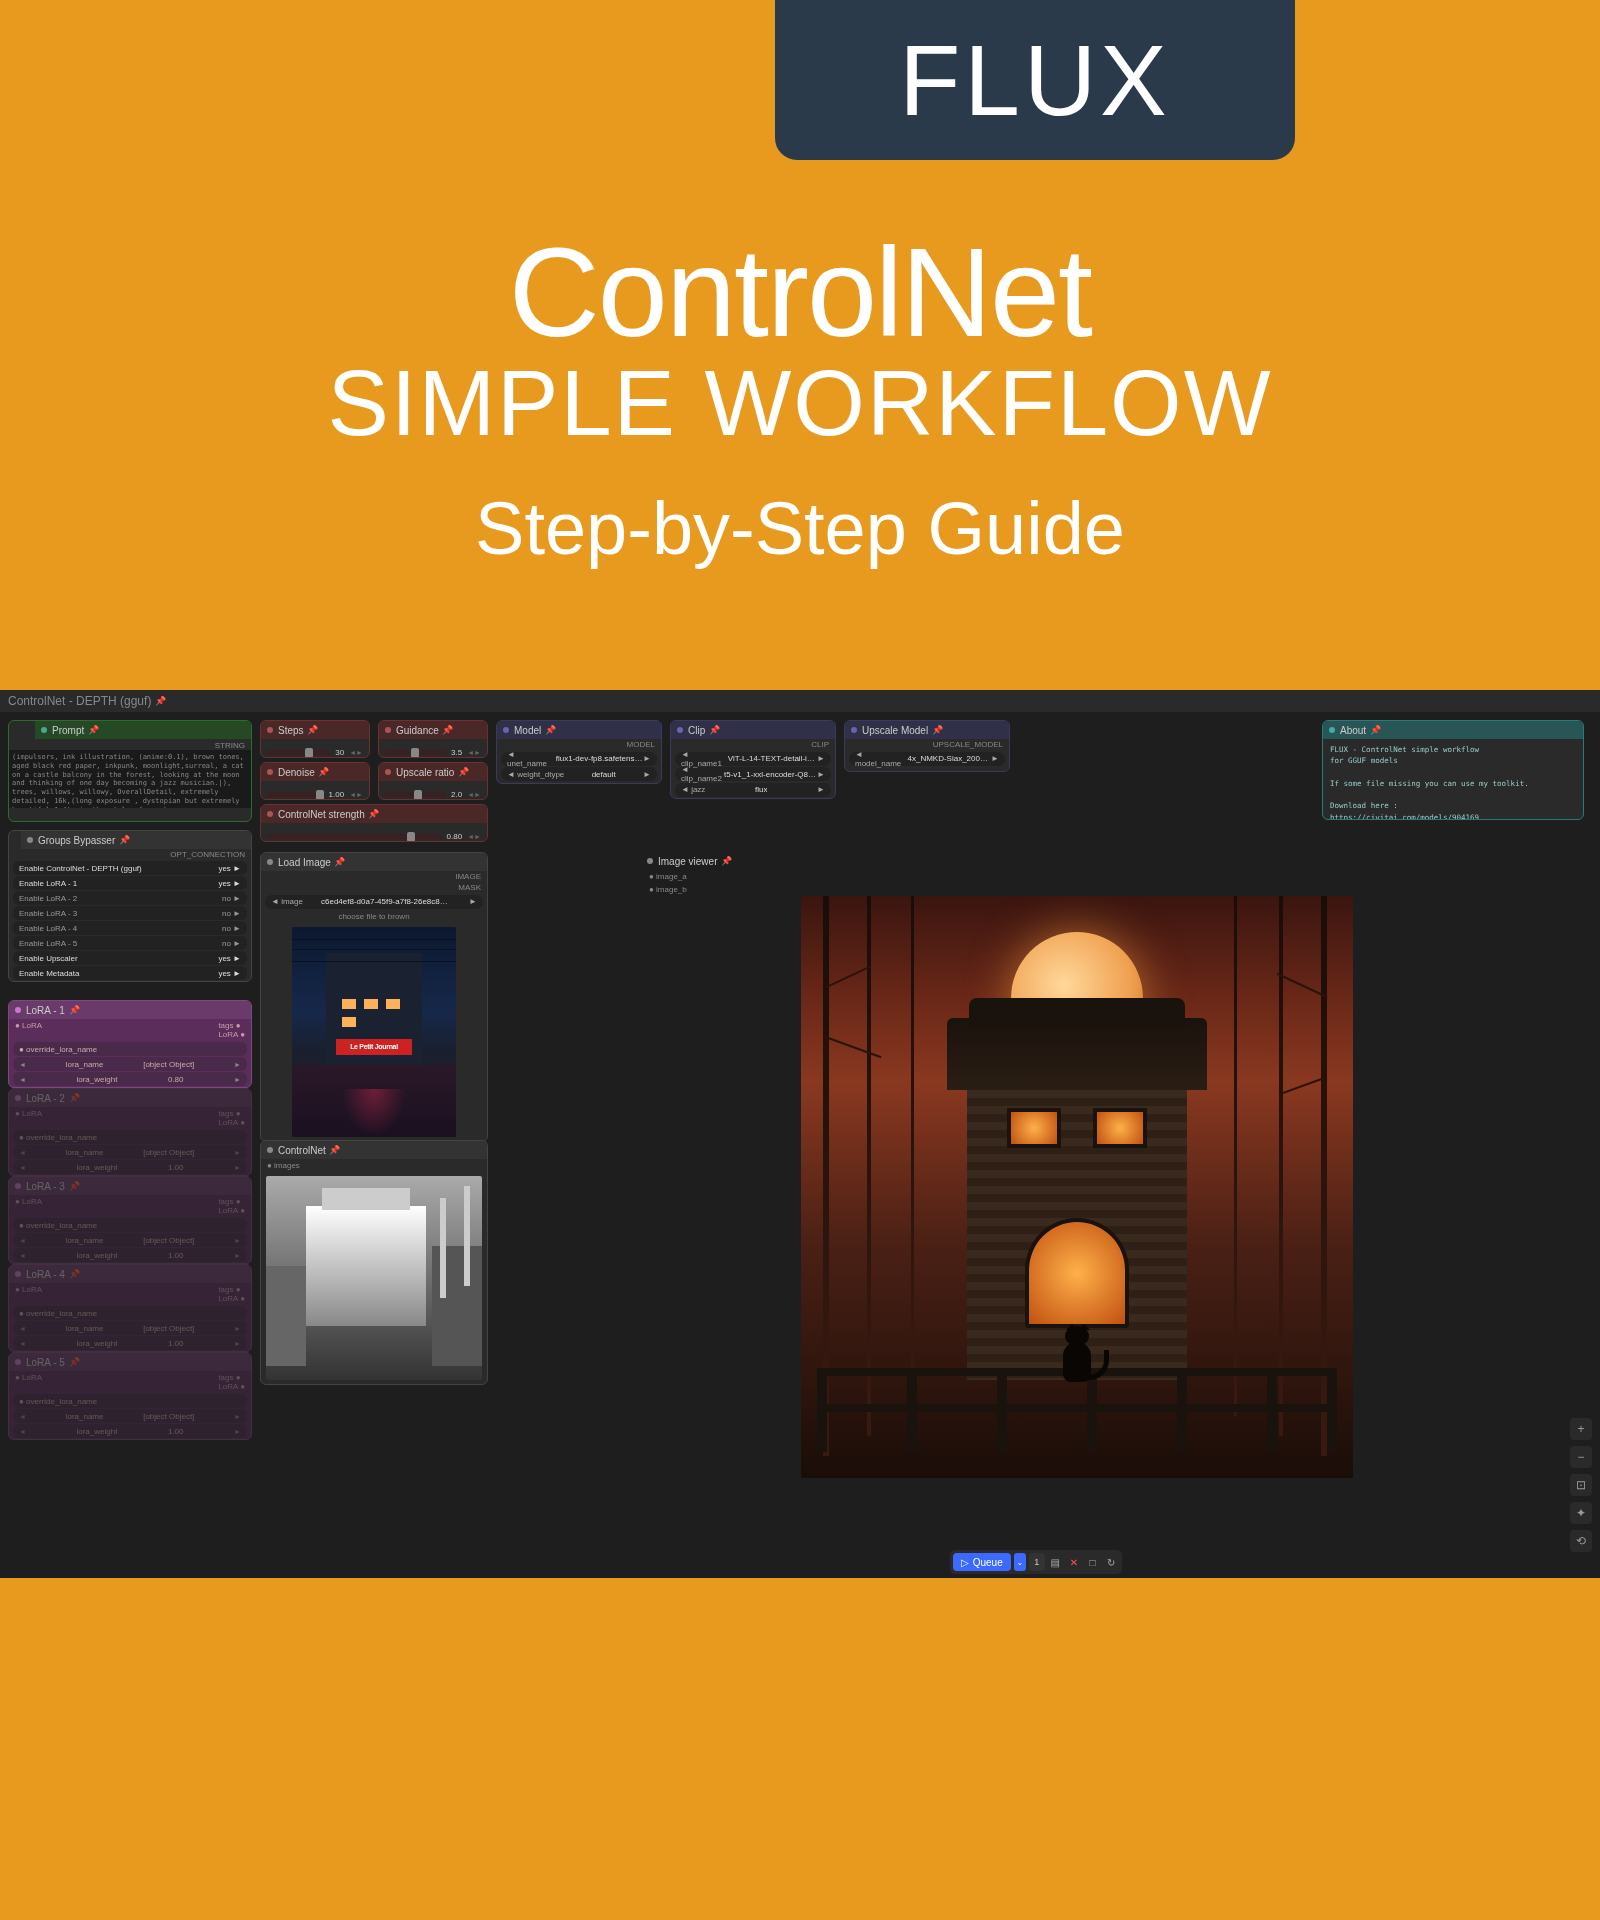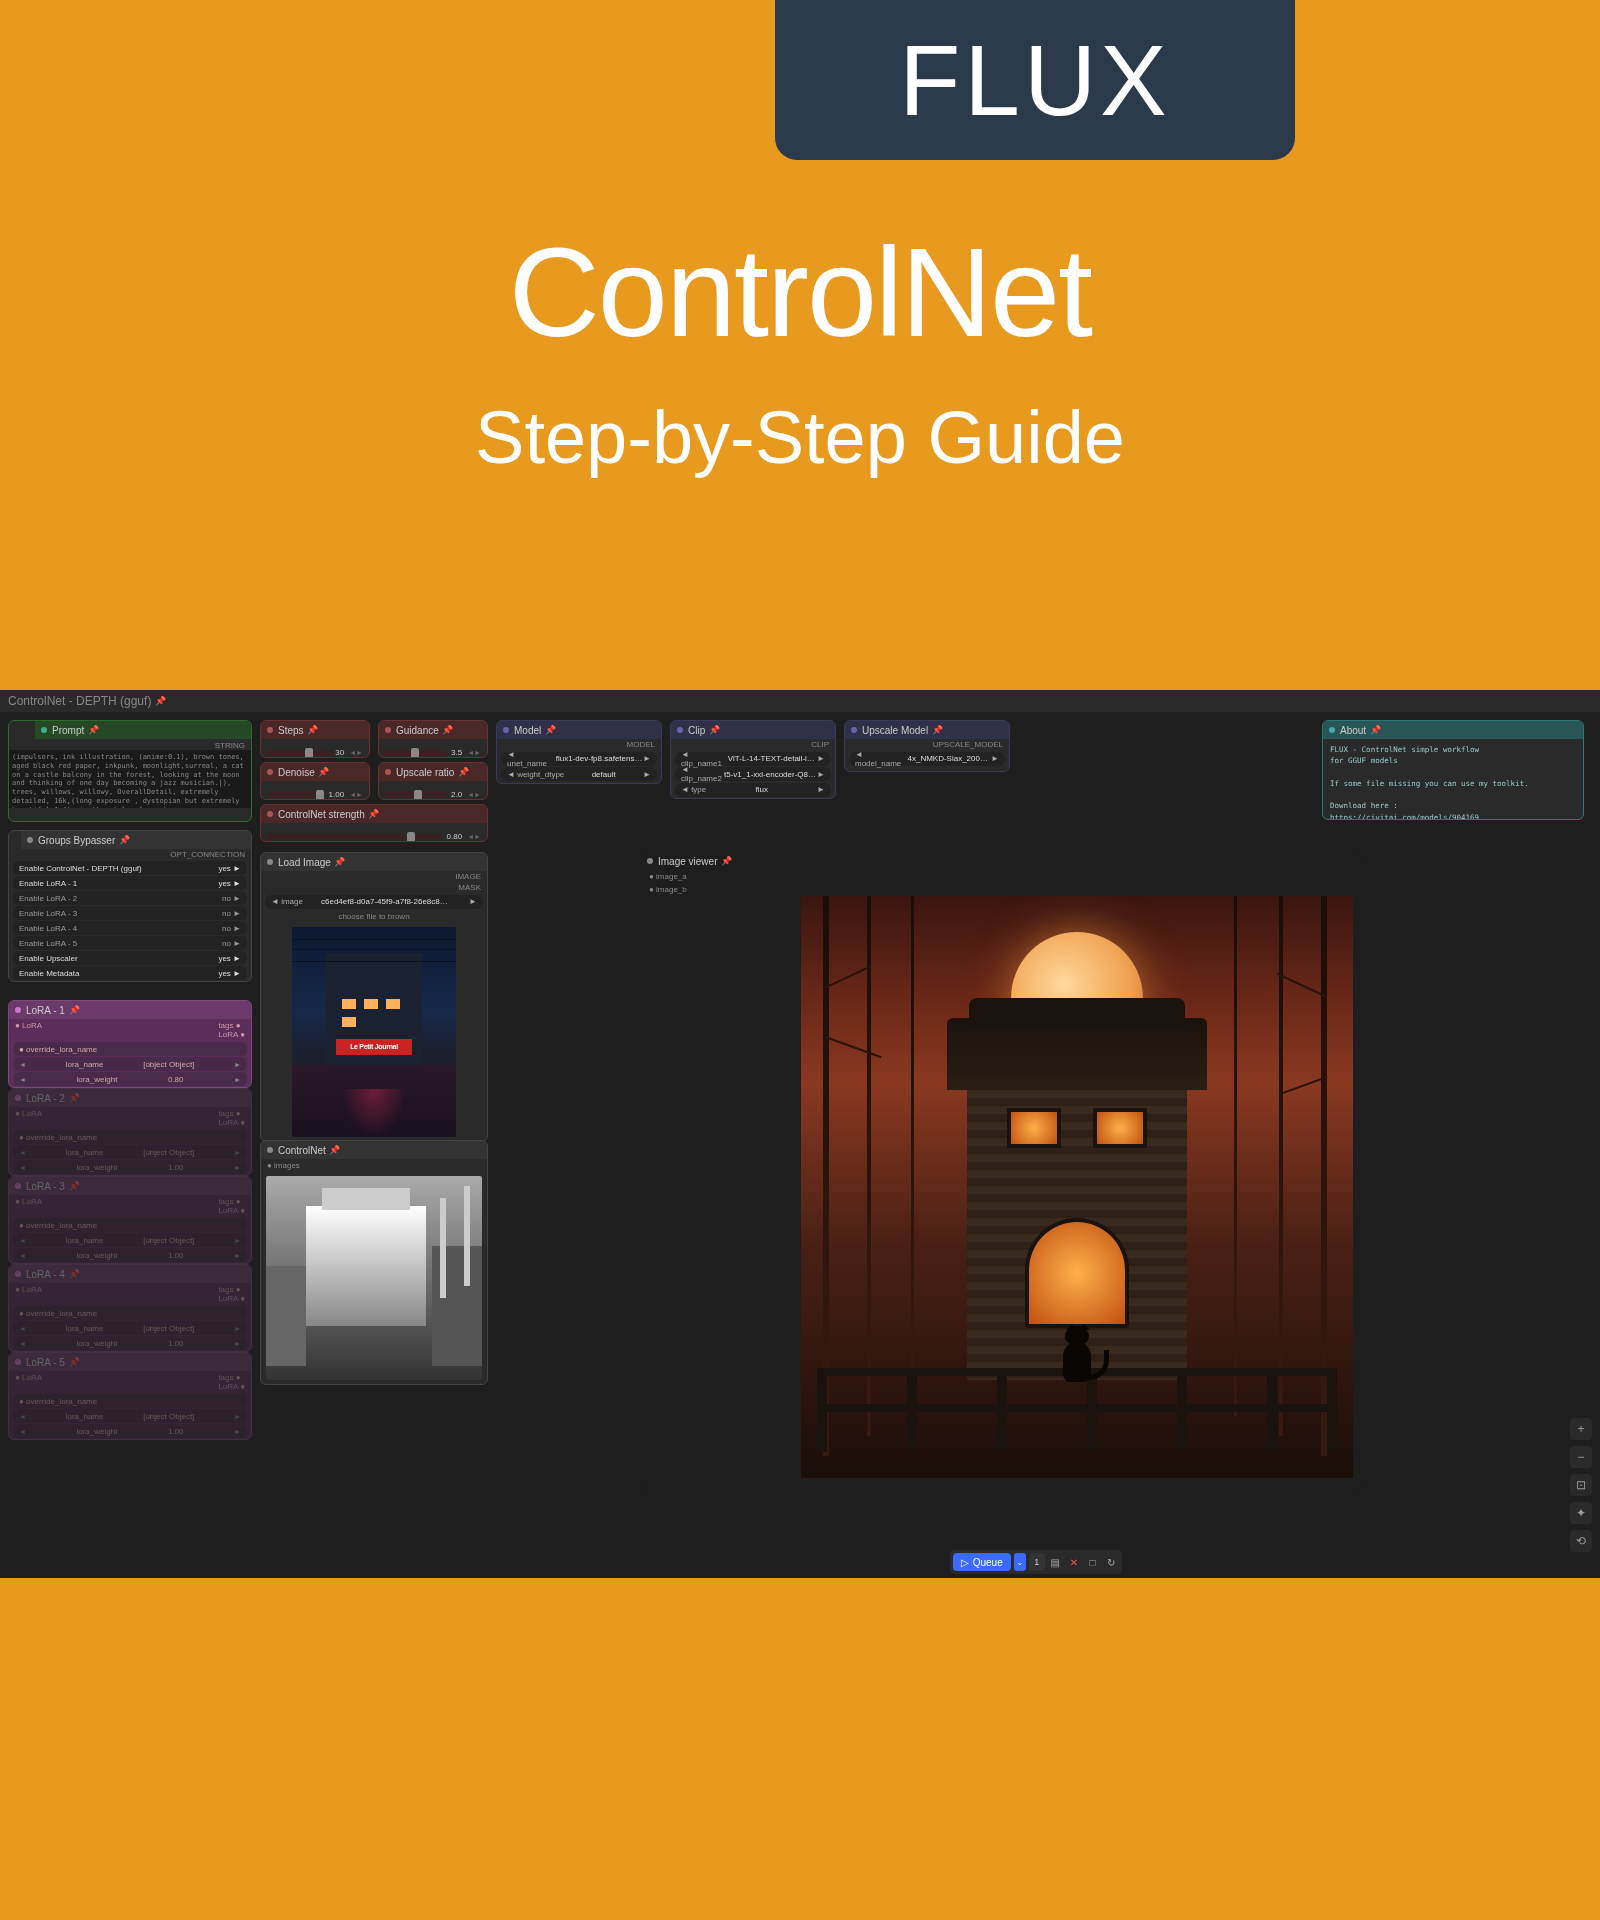--- a/index.html
+++ b/index.html
@@ -135,20 +135,21 @@
 .branch { position:absolute; height:2px; background:#2a130c; }
 </style>
 </head>
 <body>
 
 <div class="page">
   <div class="flux-badge">FLUX</div>
 
   <div class="main-title">
     <div class="t1">ControlNet</div>
+    <div class="t2">SIMPLE WORKFLOW</div>
     <div class="t3">Step-by-Step Guide</div>
   </div>
 
   <div class="app">
     <div class="app-header">
       <span>ControlNet - DEPTH (gguf)</span>
       <span class="pin">📌</span>
     </div>
 
     <div class="canvas">
@@ -448,21 +449,21 @@
               <span>◄ clip_name1</span>
               <span class="fval" style="max-width:96px;overflow:hidden;text-overflow:ellipsis;white-space:nowrap">ViT-L-14-TEXT-detail-impro</span>
               <span>►</span>
             </div>
             <div class="field-row">
               <span>◄ clip_name2</span>
               <span class="fval" style="max-width:96px;overflow:hidden;text-overflow:ellipsis;white-space:nowrap">t5-v1_1-xxl-encoder-Q8_0.gguf</span>
               <span>►</span>
             </div>
             <div class="field-row">
-              <span>◄ type</span>
+              <span>◄ jazz</span>
               <span class="fval" style="max-width:96px;overflow:hidden;text-overflow:ellipsis;white-space:nowrap">flux</span>
               <span>►</span>
             </div>
           </div>
       </div>
 
       <div class="node n-upscale">
         <div class="node-header">
             <span class="dot" style="background:#66a"></span>
             <span>Upscale Model</span>

